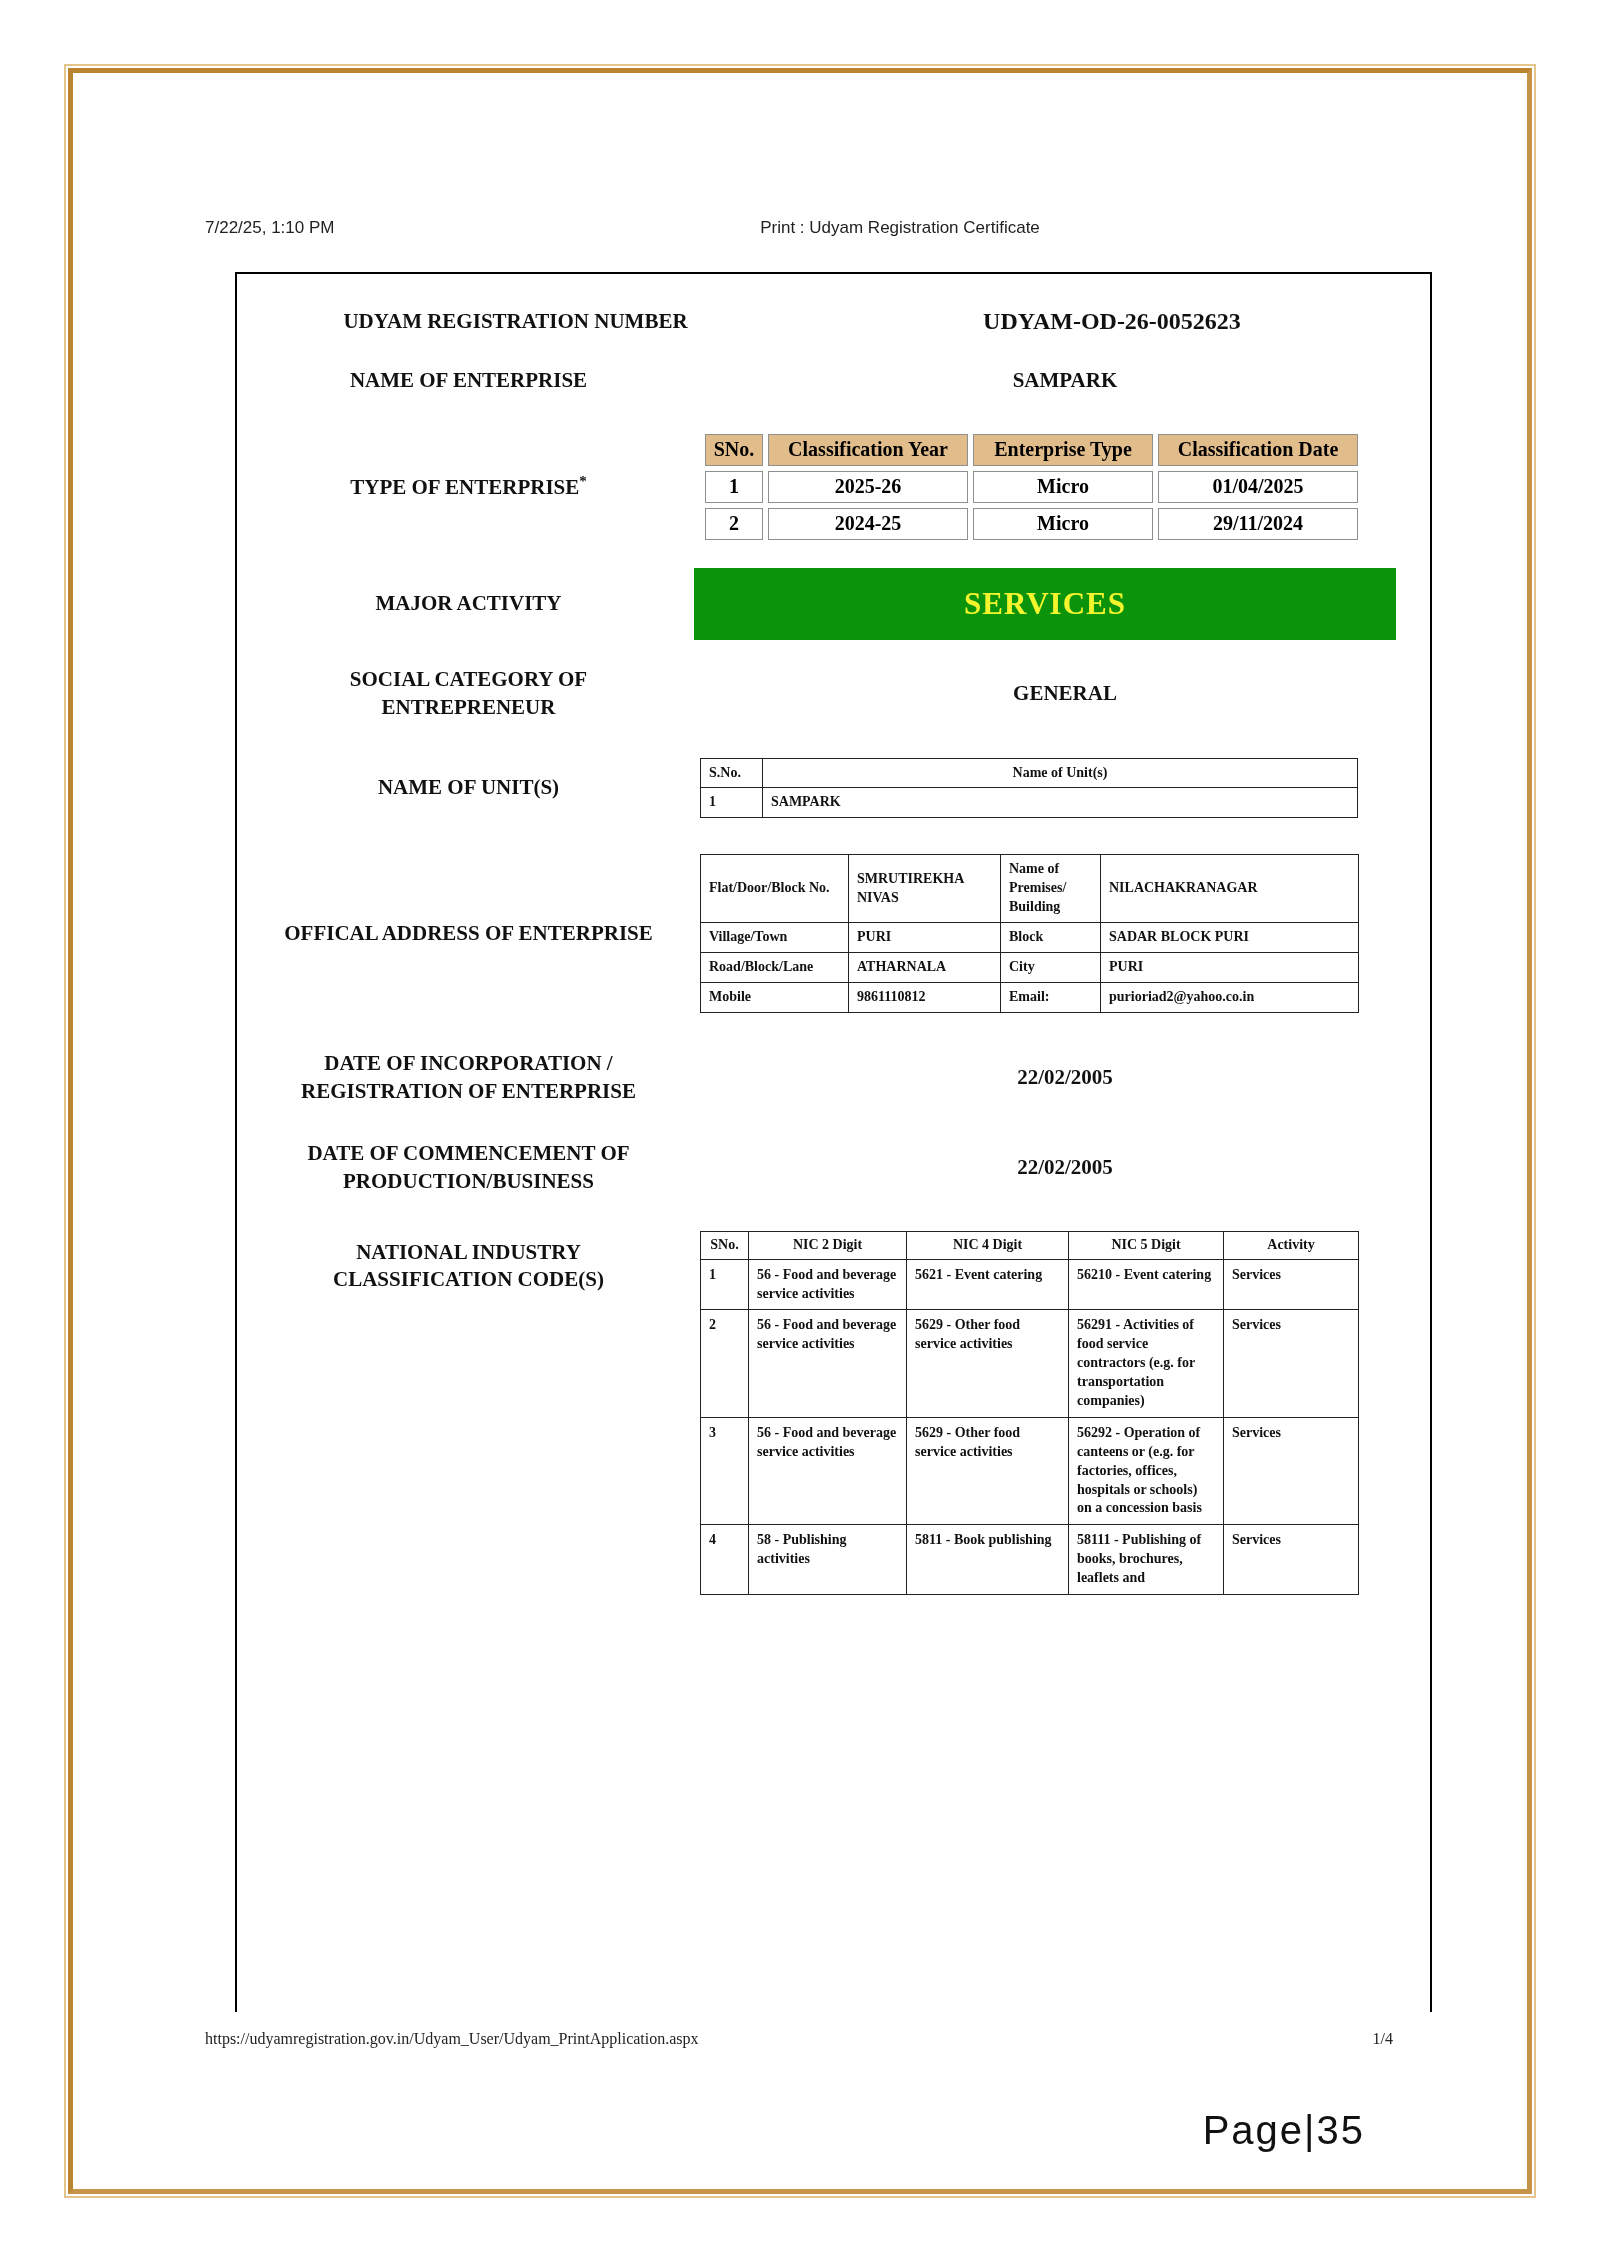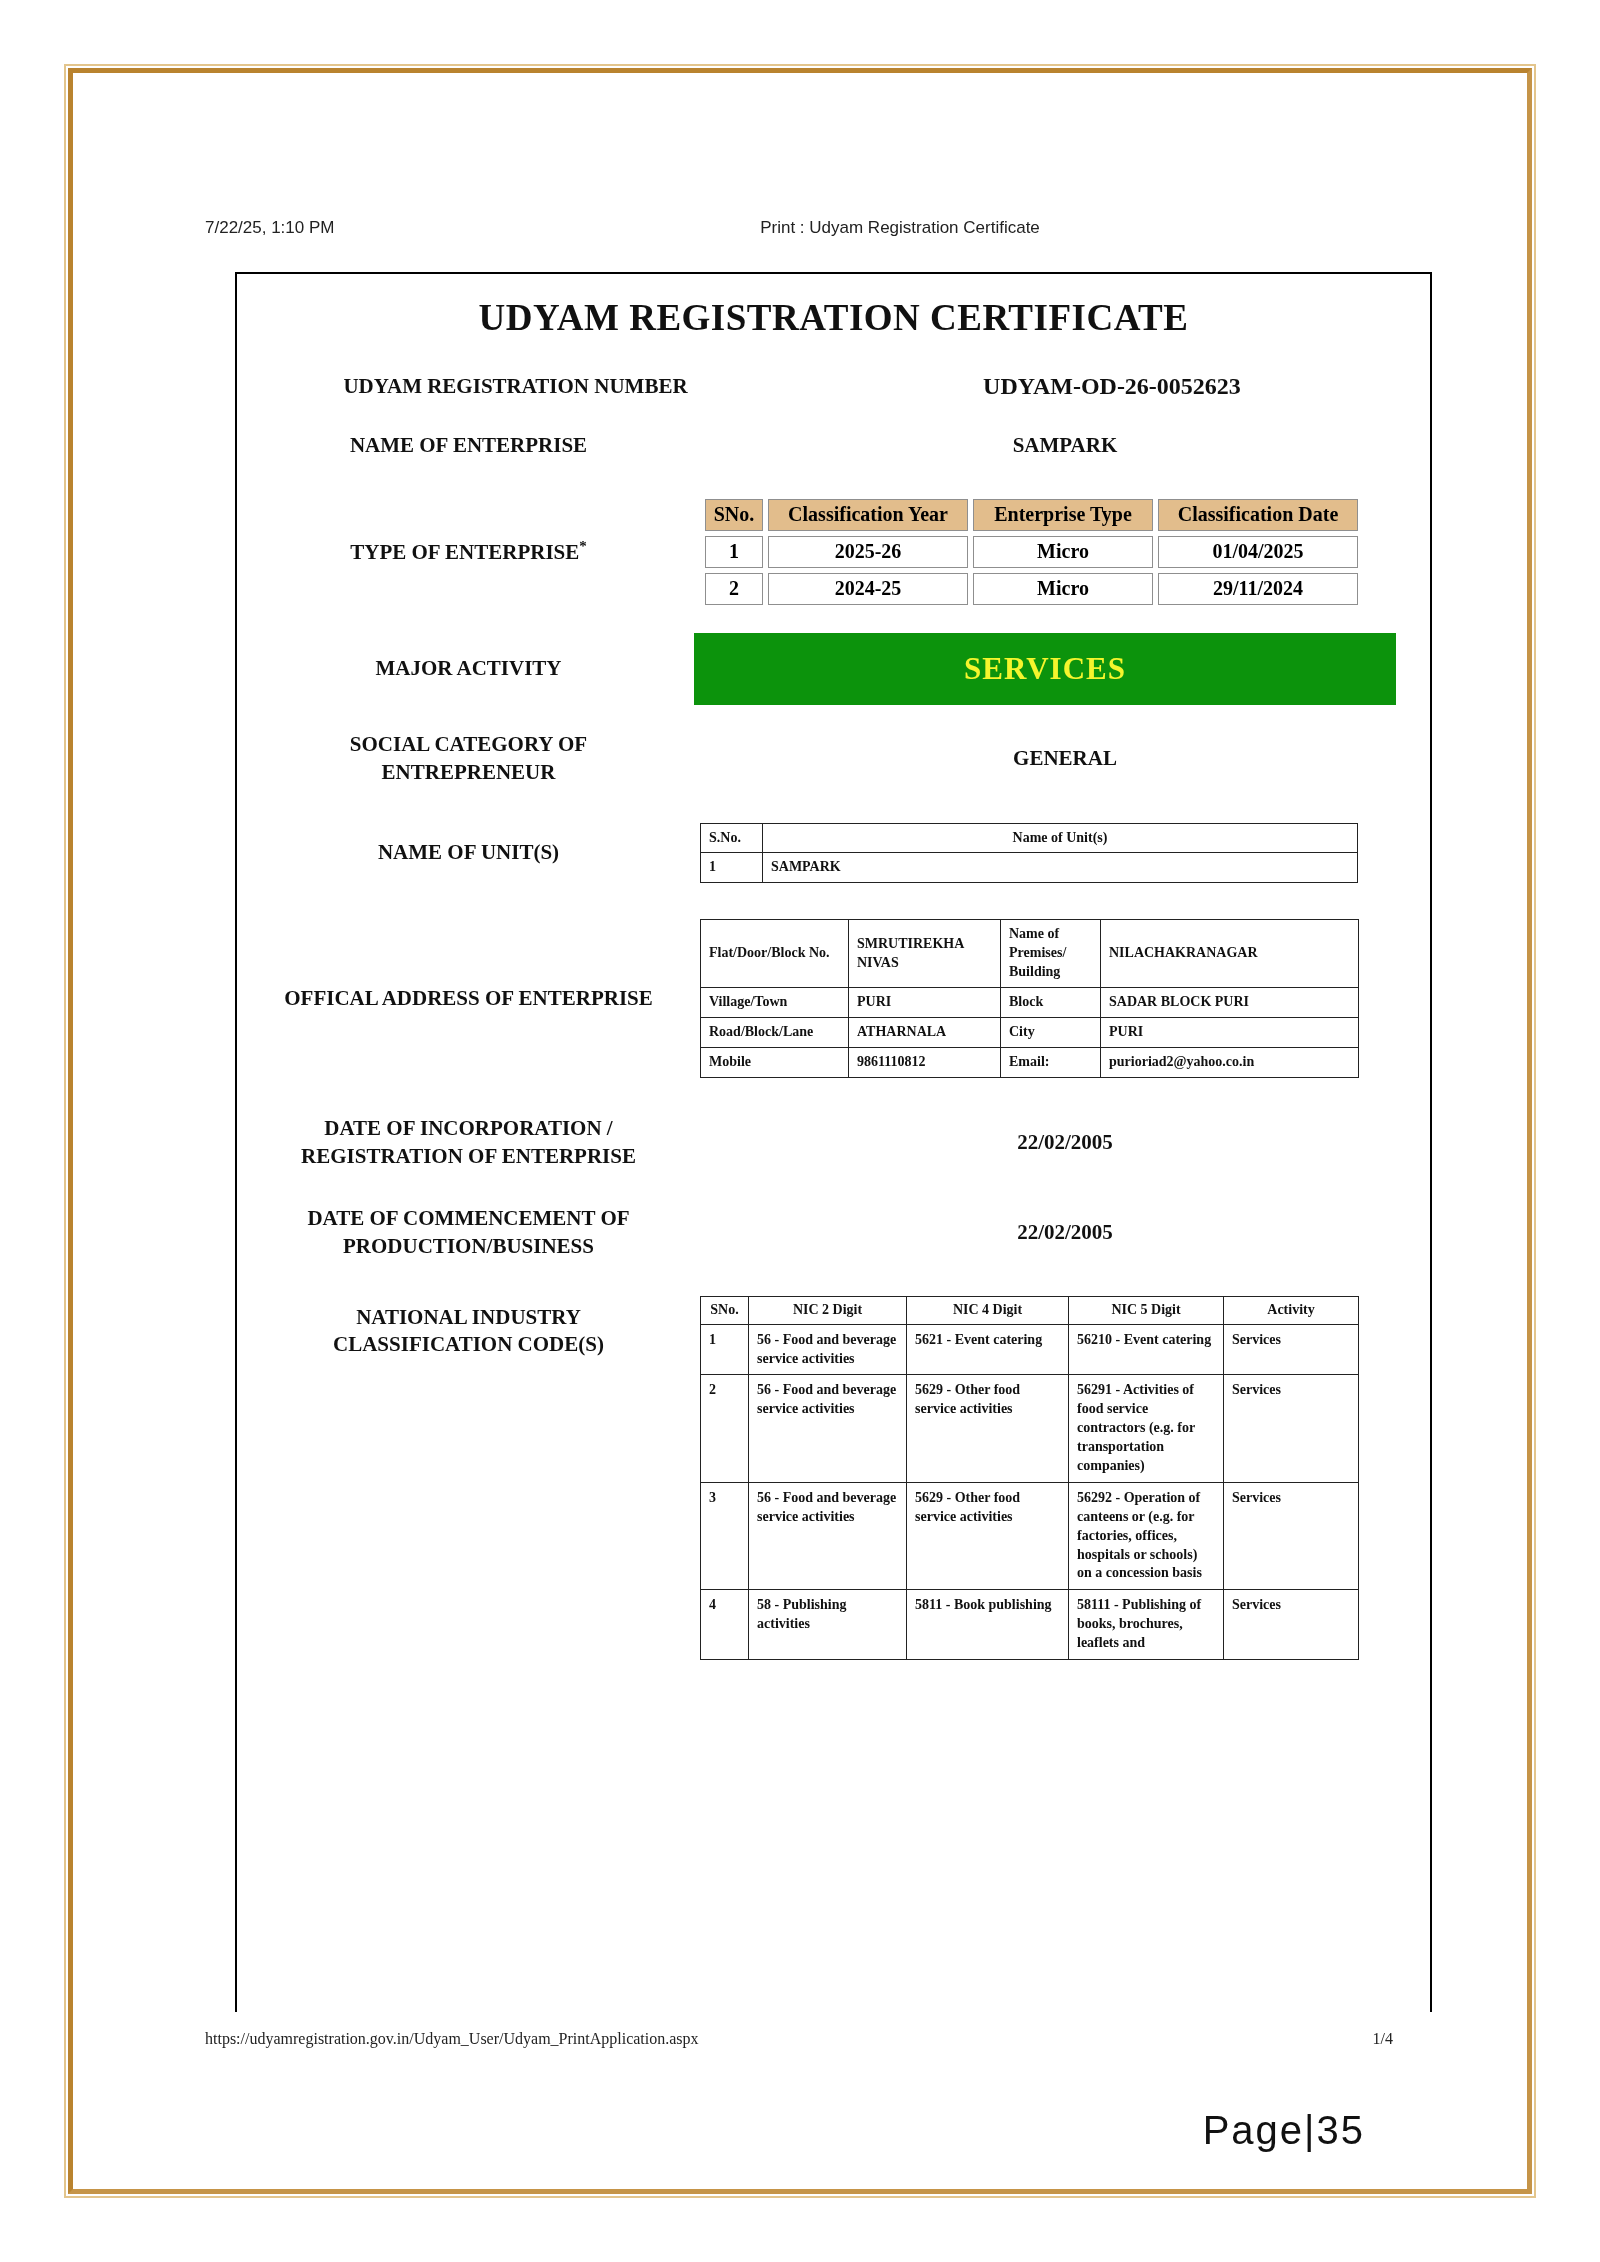--- a/index.html
+++ b/index.html
@@ -116,21 +116,20 @@
   <div class="frame-inner"></div>
 </div>
 
 <div class="print-header">
   <span class="datetime">7/22/25, 1:10 PM</span>
   <span class="print-title">Print : Udyam Registration Certificate</span>
 </div>
 
 <div class="cert-box">
 
-  <div class="cert-title">UDYAM REGISTRATION CERTIFICATE</div>
 
   <div class="row row-reg">
     <div class="label">UDYAM REGISTRATION NUMBER</div>
     <div class="value">UDYAM-OD-26-0052623</div>
   </div>
 
   <div class="row row-name">
     <div class="label">NAME OF ENTERPRISE</div>
     <div class="value">SAMPARK</div>
   </div>

